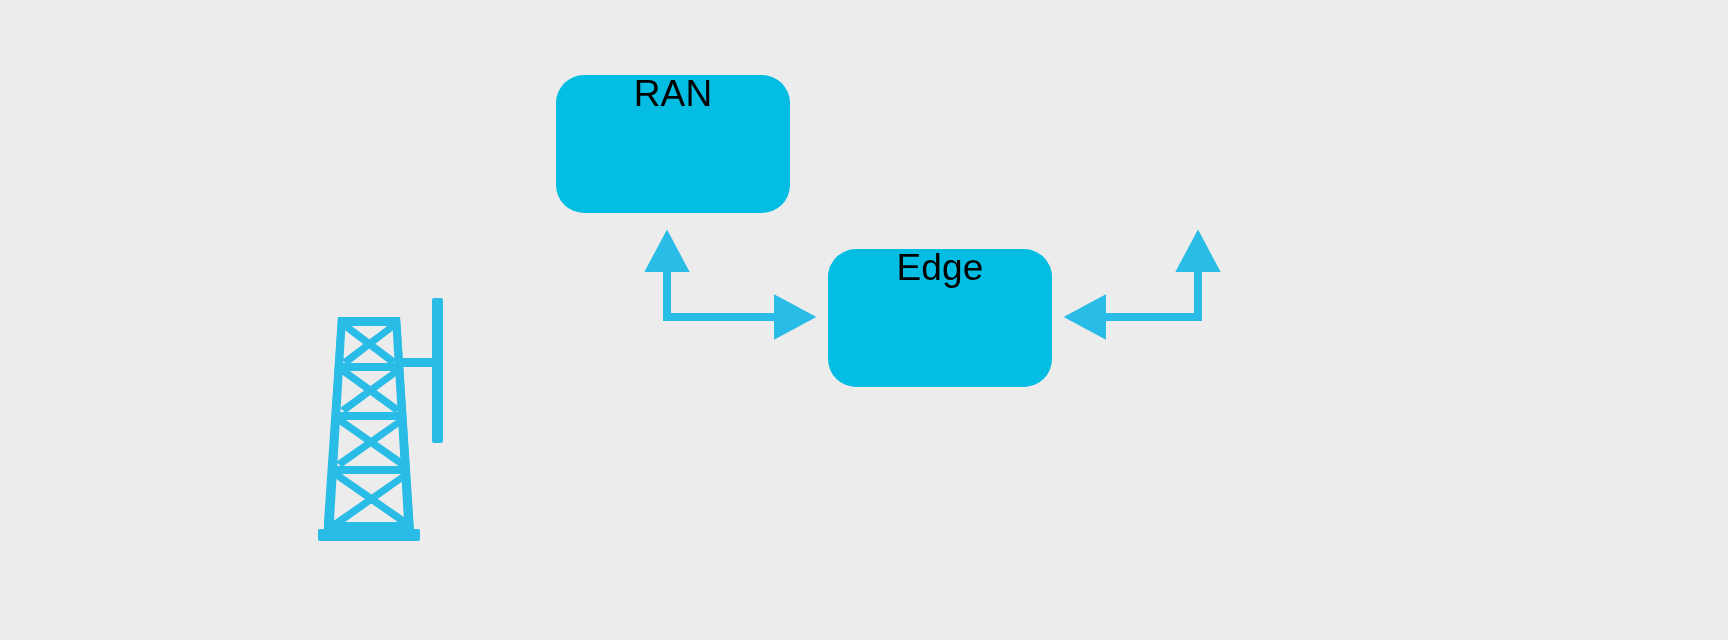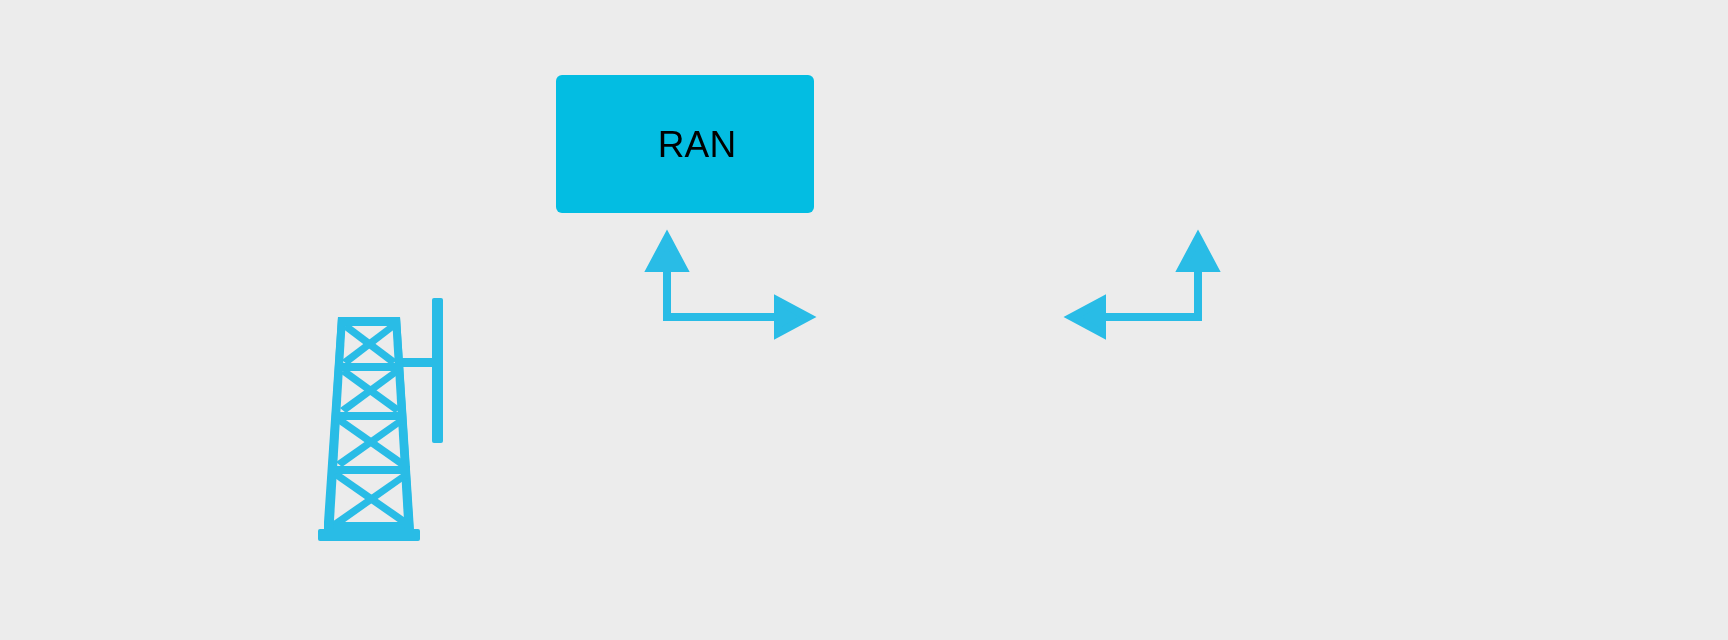--- a/index.html
+++ b/index.html
@@ -15,30 +15,29 @@
   }
   #canvas {
     position: relative;
     width: 1728px;
     height: 640px;
     background: #ececec;
   }
   .node {
     position: absolute;
     display: flex;
-    align-items: center;
+    align-items: flex-start;
     justify-content: center;
-    border-radius: 6px;
+    border-radius: 28px;
     color: #000000;
     font-size: 37px;
     font-weight: 400;
     letter-spacing: 0.2px;
     line-height: 1;
     user-select: none;
-    padding-left: 24px;
   }
   #node-ran {
     left: 556px;
     top: 75px;
     width: 234px;
     height: 138px;
   }
   #node-core {
     left: 1088px;
     top: 74px;
@@ -125,14 +124,17 @@
         <polygon points="1072,317 1102,333 1102,301"></polygon>
       </g>
     </g>
   </svg>
 
   <div class="node" id="node-ran" style="background: rgb(3, 189, 226); color: rgb(0, 0, 0);">
     <span>RAN</span>
   </div>
 
 
+  <div class="node" id="node-edge" style="background: rgb(3, 189, 226); color: rgb(0, 0, 0);">
+    <span>Edge</span>
+  </div>
 
 </div>
 
 </body></html>

